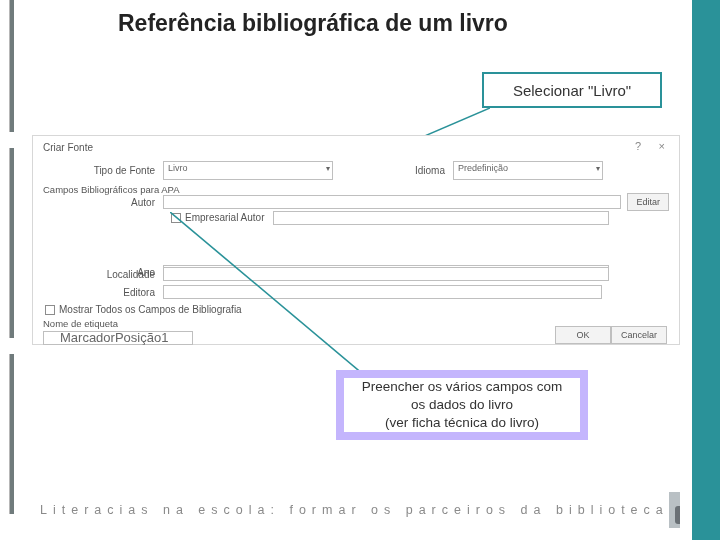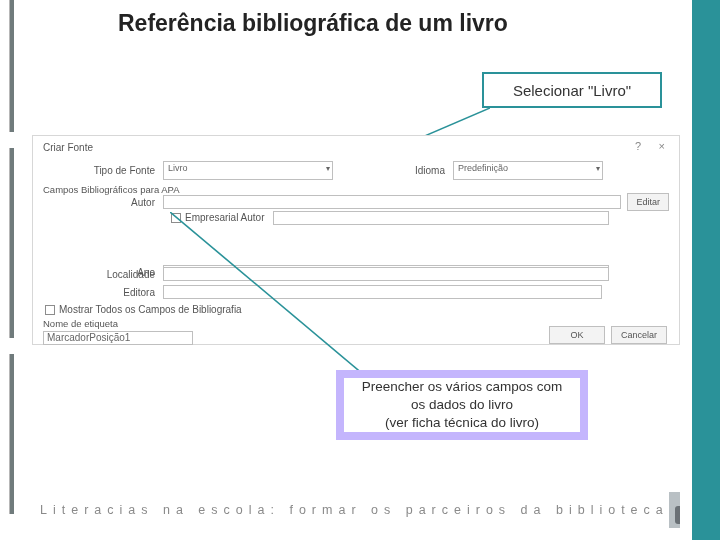--- a/index.html
+++ b/index.html
@@ -113,24 +113,24 @@
       <div class="inp"></div>
     </div>
 
     <div class="row2" style="top:168px; left:12px;">
       <div class="chk"></div>
       <div>Mostrar Todos os Campos de Bibliografia</div>
     </div>
 
     <div class="section-lbl" style="top:182px;">Nome de etiqueta</div>
     <div class="row" style="top:194px; left:10px; width:150px;">
-      <div class="inp" style="flex:1; padding-left:3px; font-size:10px; line-height:12px; color:#666">MarcadorPosição1</div>
+      <div class="inp" style="flex:1; padding-left:16px; font-size:13px; line-height:12px; color:#666">MarcadorPosição1</div>
     </div>
 
-    <div class="row2" style="top:190px; right:12px; left:auto; gap:6px;">
+    <div class="row2" style="top:190px; right:12px; left:auto; ">
       <div class="btn" style="width:56px">OK</div>
       <div class="btn" style="width:56px">Cancelar</div>
     </div>
   </div>
 
   <svg class="callout2-line">
       <line x1="0" y1="0" x2="200" y2="168"></line>
     </svg>
   <div class="callout2">
     <div>Preencher os vários campos com</div>

